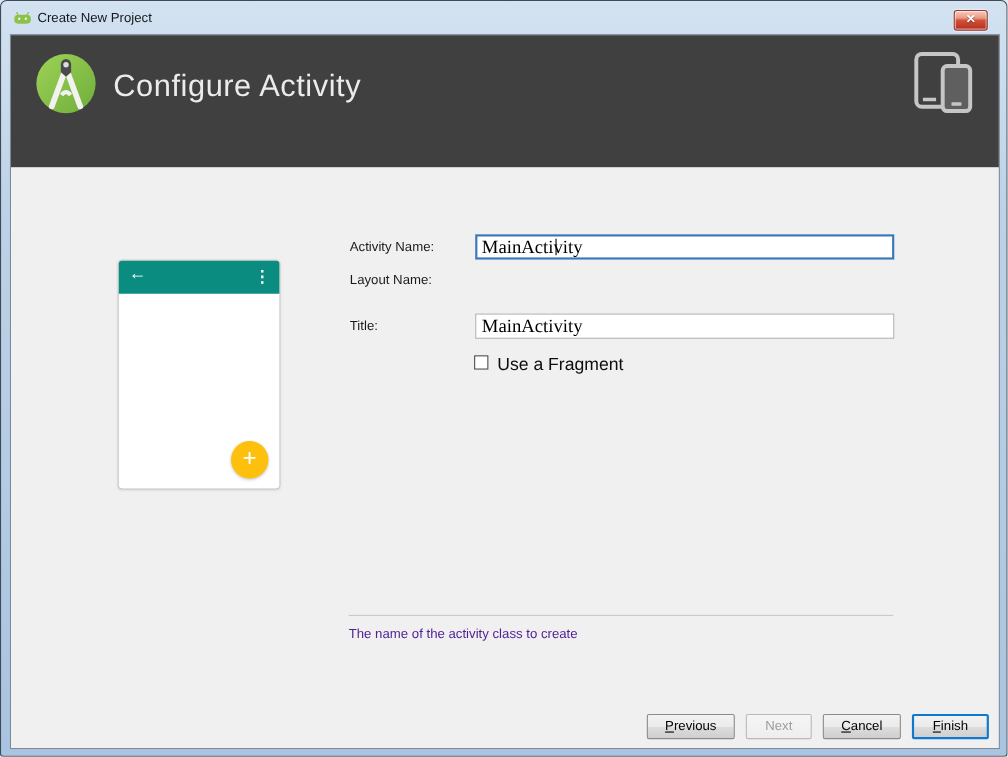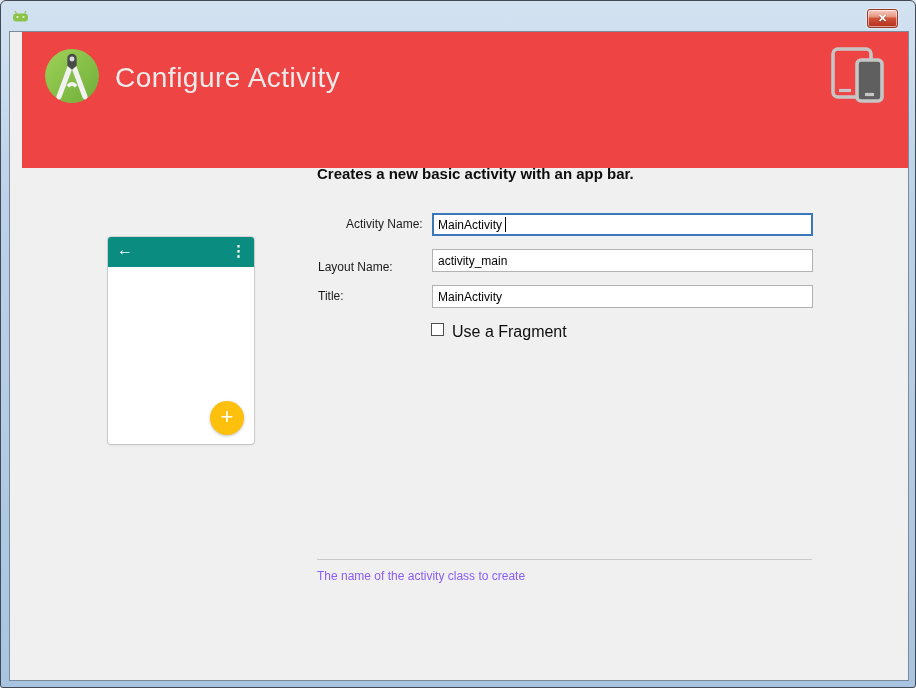--- a/index.html
+++ b/index.html
@@ -30,21 +30,21 @@
     text-shadow:0 1px 1px rgba(0,0,0,.45); cursor:default;
   }
 
   
   .dialog {
     position:absolute; left:8px; top:30px; width:900px; height:650px;
     background:#f0f0f0; border:1px solid #7b8a99;
   }
 
   
-  .wizard-header { position:absolute; left:12px; top:0; right:0; height:136px; background:#ef4444; }
+  .wizard-header { position:absolute; left:0; top:0; right:0; height:120px; background:#404040; }
   .studio-logo { position:absolute; left:21px; top:15px; width:58px; height:58px; }
   .wizard-title {
     position:absolute; left:93px; top:30px;
     font-size:28px; font-weight:400; color:#ebebeb; letter-spacing:.5px;
   }
   .device-icon { position:absolute; right:16px; top:13px; width:66px; height:62px; }
 
   
   .heading {
     position:absolute; left:307px; top:133px;
@@ -72,35 +72,35 @@
     background:#fdc00c; color:#fff; font-size:22px; font-weight:300;
     text-align:center; line-height:32px;
     box-shadow:0 1px 3px rgba(0,0,0,.25);
   }
 
   
   .form-label { position:absolute; left:308px; font-size:12px; color:#1a1a1a; line-height:23px; }
   .field-wrap { position:absolute; left:422px; width:381px; height:23px; }
   .field-input {
     width:100%; height:100%; border:1px solid #b2b2b2; background:#fff;
-    font-family:Liberation Sans, sans-serif; font-size:12px; color:#000;
+    font-family:Liberation Serif, serif; font-size:17px; color:#000;
     padding:0 5px; outline:none;
   }
   .field-input.focused { border:2px solid #3a77bb; padding:0 4px; }
   .caret { position:absolute; left:73px; top:4px; width:1px; height:15px; background:#000; }
 
   .checkbox-row { position:absolute; left:421px; top:290px; height:15px; }
   .checkbox-box {
     position:absolute; left:0; top:1px; width:13px; height:13px;
     background:#fff; border:1px solid #4d4d4d;
   }
   .checkbox-label { position:absolute; left:21px; top:1px; font-size:16px; color:#0d0d0d; white-space:nowrap; }
 
   .divider { position:absolute; left:307px; top:527px; width:495px; height:1px; background:#c9c9c9; }
-  .helper-text { position:absolute; left:307px; top:537px; font-size:12px; color:#8b5cf6; }
+  .helper-text { position:absolute; left:307px; top:537px; font-size:12px; color:#4c1d95; }
 
   
   .footer-buttons {
     position:absolute; right:9px; bottom:8px; display:flex; gap:10px; align-items:center;
   }
   .btn {
     height:23px; font-family:"Liberation Sans", sans-serif; font-size:12px; color:#000;
     border:1px solid #8b8b8b; border-radius:2px;
     background:linear-gradient(#f2f2f2 0%, #ebebeb 50%, #dddddd 50%, #cfcfcf 100%);
     text-align:center; line-height:21px; cursor:default;
@@ -120,20 +120,21 @@
   <div class="window">
 
     <div class="titlebar">
       <svg class="titlebar-icon" viewBox="0 0 17 13">
         <rect x="1" y="3.5" width="15" height="8" rx="3.5" fill="#8bc34a"></rect>
         <line x1="4.5" y1="3.5" x2="3" y2="1" stroke="#8bc34a" stroke-width="1.2"></line>
         <line x1="12.5" y1="3.5" x2="14" y2="1" stroke="#8bc34a" stroke-width="1.2"></line>
         <circle cx="5.5" cy="7" r="1.1" fill="#e9f5d8"></circle>
         <circle cx="11.5" cy="7" r="1.1" fill="#e9f5d8"></circle>
       </svg>
+      <span class="titlebar-text">Create New Project</span>
       <div class="close-btn">
         <span>✕</span>
       </div>
     </div>
 
     <div class="dialog">
 
       <div class="wizard-header">
         <svg class="studio-logo" viewBox="0 0 56 56">
           <defs>
@@ -151,52 +152,62 @@
         </svg>
         <div class="wizard-title">Configure Activity</div>
         <svg class="device-icon" viewBox="0 0 66 62">
           <rect x="7" y="4" width="38" height="48" rx="5" fill="none" stroke="#c6c6c6" stroke-width="3.6"></rect>
           <line x1="13" y1="45.5" x2="25" y2="45.5" stroke="#c6c6c6" stroke-width="3.2"></line>
           <rect x="31" y="15" width="25" height="41" rx="4" fill="#5f5f5f" stroke="#c6c6c6" stroke-width="3.6"></rect>
           <line x1="39" y1="49.5" x2="48" y2="49.5" stroke="#c6c6c6" stroke-width="3.2"></line>
         </svg>
       </div>
 
-      <div class="heading">Creates a new basic activity with an app bar.</div>
 
       <div class="preview-card">
         <div class="preview-appbar">
           <span class="preview-back">←</span>
           <span class="preview-menu">⋮</span>
         </div>
         <div class="preview-fab">
           <span>+</span>
         </div>
       </div>
 
-      <div class="form-label" style="top:181px;margin-left:28px;">Activity Name:</div>
+      <div class="form-label" style="top:181px;">Activity Name:</div>
       <div class="field-wrap" style="top:181px;">
         <input class="field-input focused" type="text" value="MainActivity" style="">
         <span class="caret"></span>
       </div>
 
-      <div class="form-label" style="top:224px;">Layout Name:</div>
-      <div class="field-wrap" style="top:217px;">
-        <input class="field-input" type="text" value="activity_main" style="">
-      </div>
+      <div class="form-label" style="top:211px;">Layout Name:</div>
 
       <div class="form-label" style="top:253px;text-align:center;">Title:</div>
       <div class="field-wrap" style="top:253px;">
         <input class="field-input" type="text" value="MainActivity" style="">
       </div>
 
       <div class="checkbox-row">
         <span class="checkbox-box"></span>
         <span class="checkbox-label">Use a Fragment</span>
       </div>
 
       <div class="divider"></div>
       <div class="helper-text">The name of the activity class to create</div>
 
+      <div class="footer-buttons">
+        <div class="btn w-prev">
+          <u>P</u><span>revious</span>
+        </div>
+        <div class="btn w-next disabled">
+          <span>Next</span>
+        </div>
+        <div class="btn w-cancel">
+          <u>C</u><span>ancel</span>
+        </div>
+        <div class="btn w-finish default">
+          <u>F</u><span>inish</span>
+        </div>
+      </div>
 
     </div>
   </div>
 </div>
 
 </body></html>

